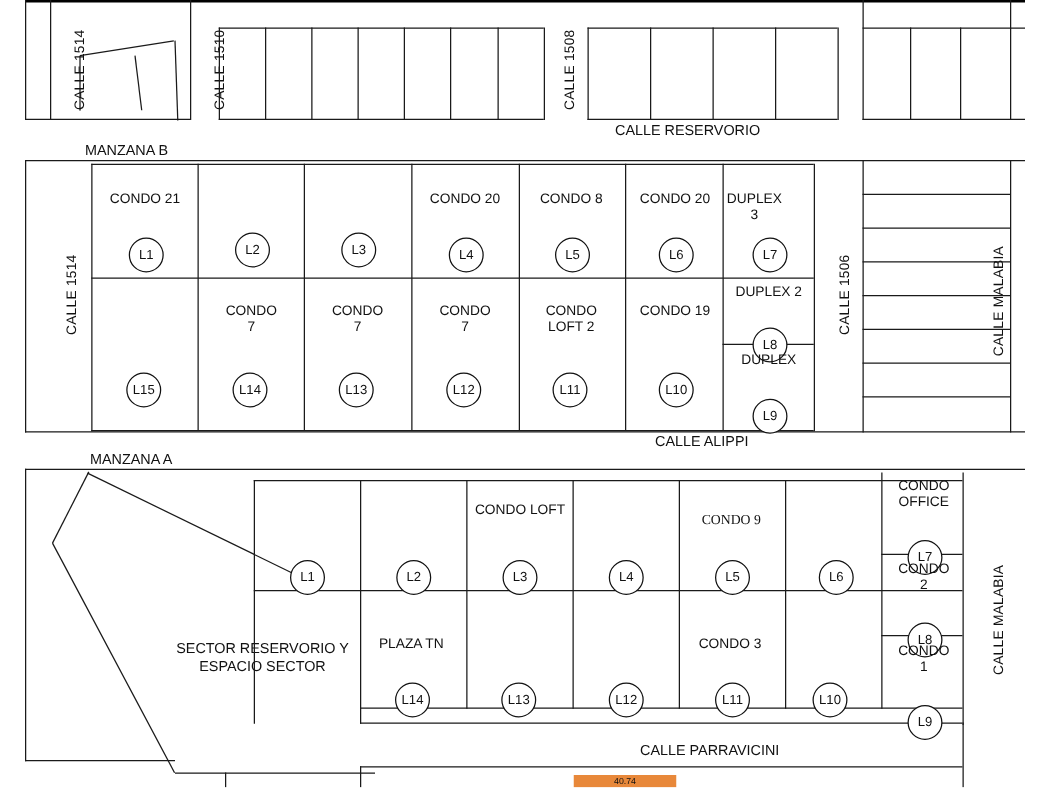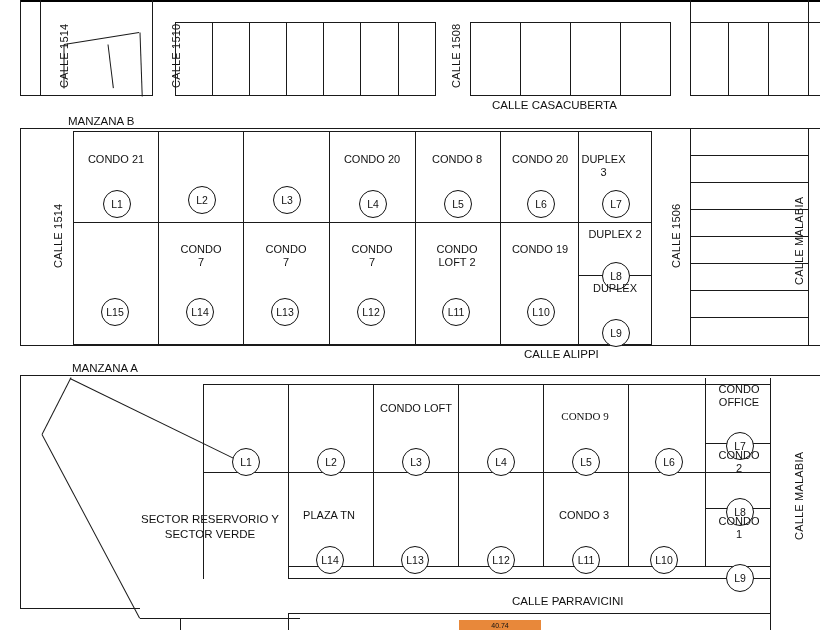--- a/index.html
+++ b/index.html
@@ -59,21 +59,21 @@
   <div class="ln vln" style="left:620px;top:22px;height:74px;"></div>
   <div class="ln vln" style="left:670px;top:22px;height:74px;"></div>
 
   <div class="ln hln" style="left:690px;top:22px;width:130px;"></div>
   <div class="ln hln" style="left:690px;top:95px;width:130px;"></div>
   <div class="ln vln" style="left:690px;top:0px;height:96px;"></div>
   <div class="ln vln" style="left:728px;top:22px;height:74px;"></div>
   <div class="ln vln" style="left:768px;top:22px;height:74px;"></div>
   <div class="ln vln" style="left:808px;top:0px;height:96px;"></div>
 
-  <div class="street" style="left:492px;top:99px;">CALLE CASACUBERTA</div>
+  <div class="street" style="left:492px;top:99px;">CALLE RESERVORIO</div>
 
   <div class="manz" style="left:68px;top:115px;">MANZANA B</div>
 
   <div class="ln hln" style="left:20px;top:128px;width:800px;"></div>
   <div class="ln vln" style="left:20px;top:128px;height:218px;"></div>
   <div class="ln hln" style="left:20px;top:345px;width:800px;"></div>
 
   <div class="ln vln" style="left:73px;top:131px;height:214px;"></div>
   <div class="ln vln" style="left:651px;top:131px;height:214px;"></div>
   <div class="ln hln" style="left:73px;top:131px;width:578px;"></div>
@@ -156,21 +156,21 @@
   <div class="manz" style="left:72px;top:362px;">MANZANA A</div>
 
   <div class="ln hln" style="left:20px;top:375px;width:800px;"></div>
 
   <div class="ln" style="left:70px;top:378px;width:205px;height:1px;transform:rotate(26deg);transform-origin:left center;"></div>
   <div class="ln" style="left:42px;top:434px;width:64px;height:1px;transform:rotate(-63deg);transform-origin:left center;"></div>
   <div class="ln" style="left:42px;top:434px;width:208px;height:1px;transform:rotate(62deg);transform-origin:left center;"></div>
   <div class="ln hln" style="left:140px;top:618px;width:160px;"></div>
 
   <div class="lbl" style="left:115px;top:512px;width:190px;font-size:11.5px;line-height:15px;">SECTOR RESERVORIO Y
-SECTOR VERDE</div>
+ESPACIO SECTOR</div>
 
   <div class="ln vln" style="left:203px;top:384px;height:195px;"></div>
   <div class="ln vln" style="left:770px;top:378px;height:202px;"></div>
   <div class="ln hln" style="left:203px;top:384px;width:567px;"></div>
   <div class="ln hln" style="left:203px;top:472px;width:567px;"></div>
   <div class="ln hln" style="left:288px;top:578px;width:482px;"></div>
   <div class="ln hln" style="left:288px;top:566px;width:482px;"></div>
 
   <div class="ln vln" style="left:288px;top:384px;height:195px;"></div>
   <div class="ln vln" style="left:373px;top:384px;height:183px;"></div>

